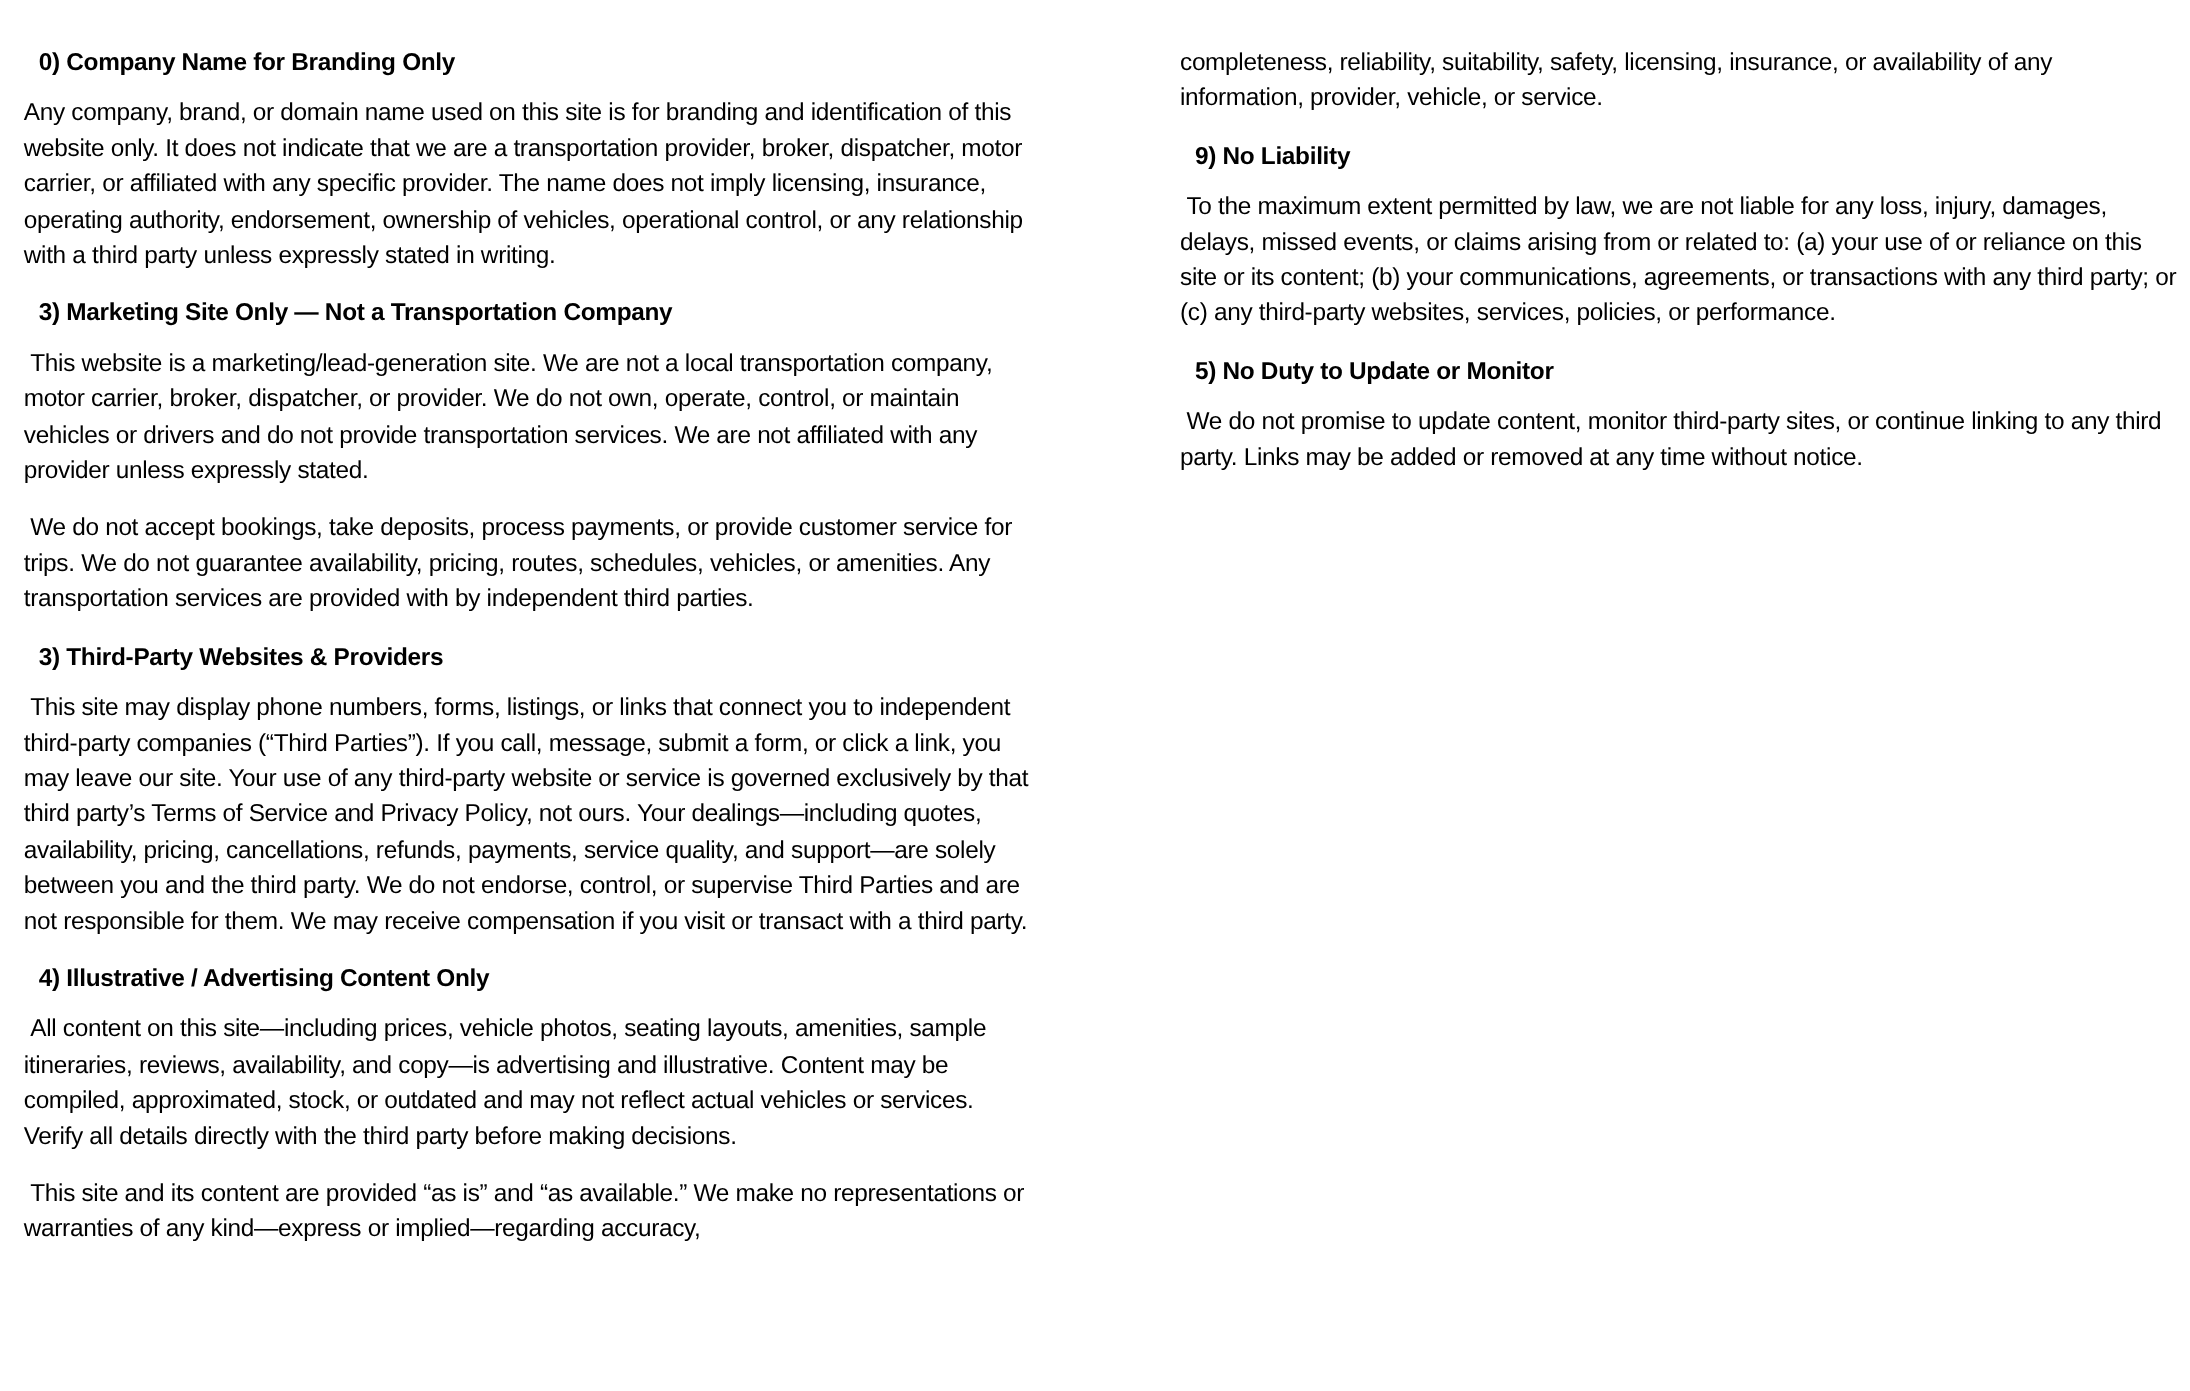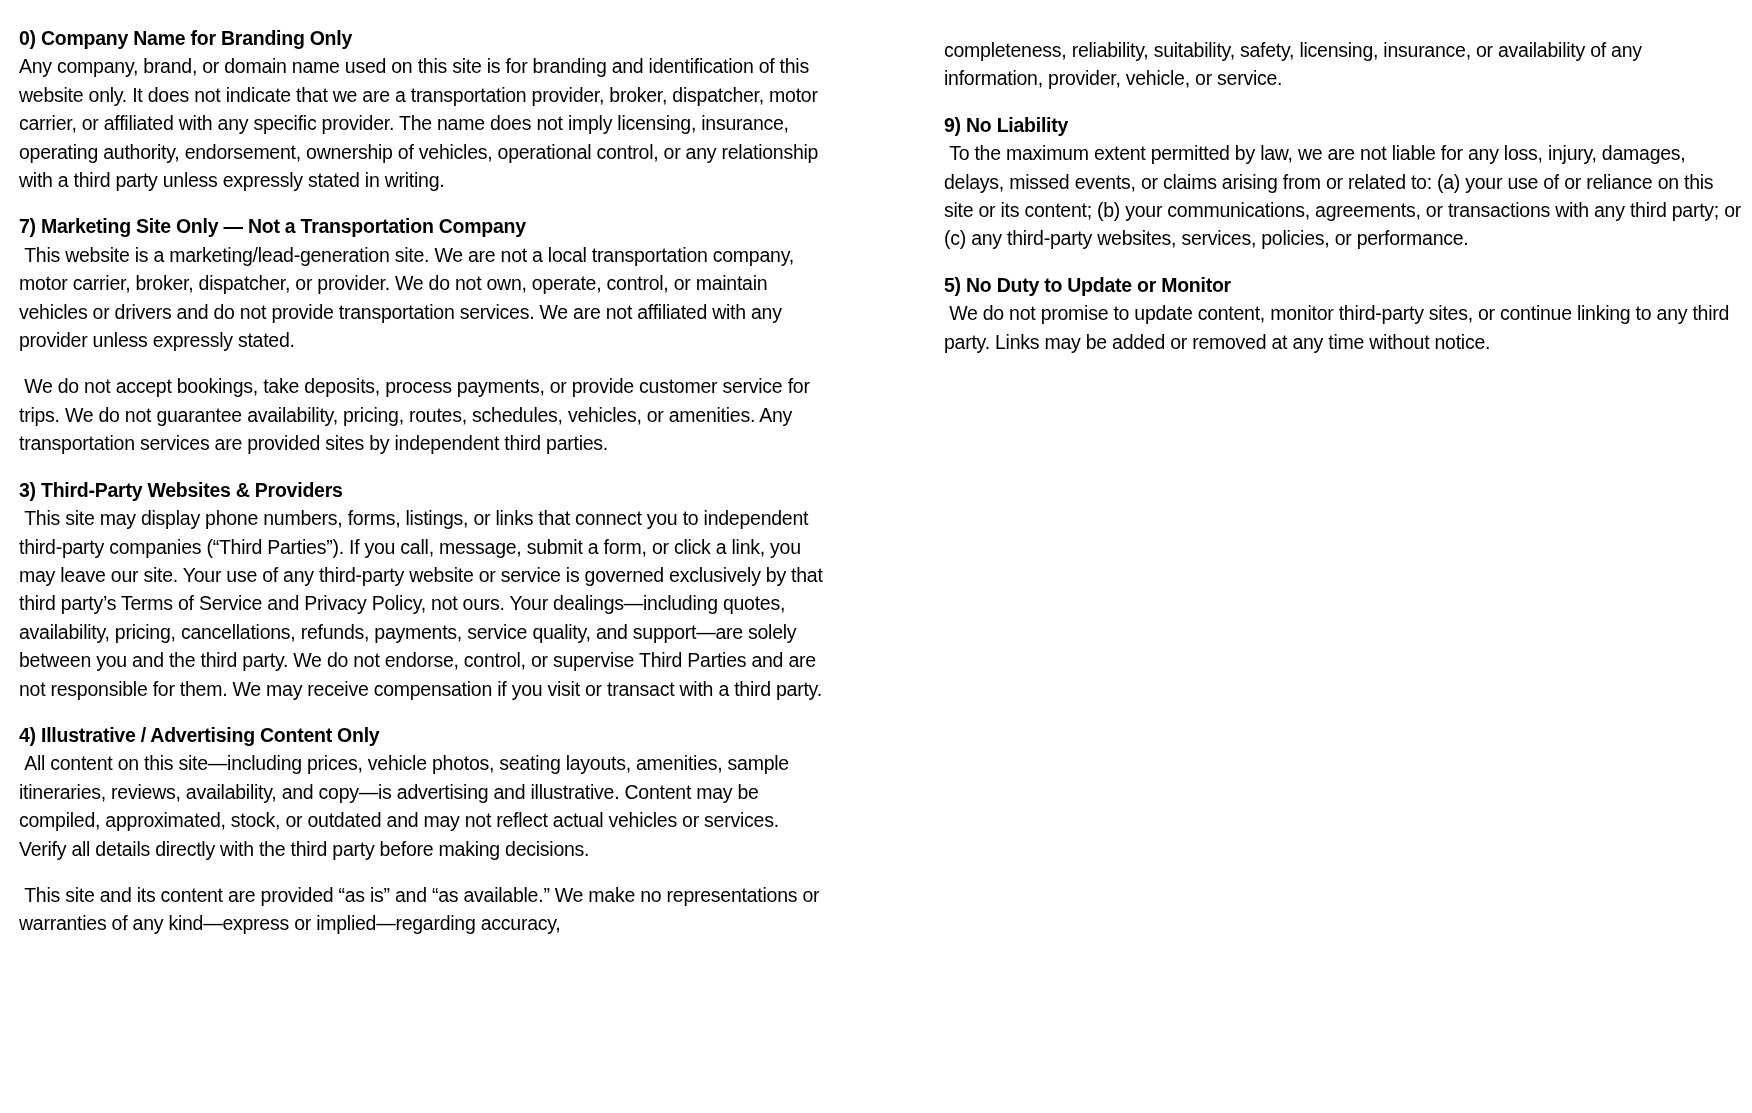--- a/index.html
+++ b/index.html
@@ -30,21 +30,21 @@
   }
   .col-right {
     left: 944px;
     width: 800px;
     padding-top: 36px;
   }
   .section {
     margin: 0 0 18px 0;
   }
   .section-heading {
-    margin: 0;
+    margin: 12px;
     font-weight: bold;
   }
   .section-paragraph {
     margin: 0;
     white-space: pre-wrap;
   }
   .section-paragraph b {
     font-weight: normal;
   }
 </style>
@@ -54,26 +54,26 @@
 <div class="page">
 
   <div class="col col-left">
 
     <div class="section">
       <p class="section-heading">0) Company Name for Branding Only</p>
       <p class="section-paragraph">Any company, brand, or domain name used on this site is for branding and identification of this website only. It does not indicate that we are a transportation provider, broker, dispatcher, motor carrier, or affiliated with any specific provider. The name does not imply licensing, insurance, operating authority, endorsement, ownership of vehicles, operational control, or any relationship with a third party unless expressly stated in writing.</p>
     </div>
 
     <div class="section">
-      <p class="section-heading">7) Marketing Site Only — Not a Transportation Company</p>
+      <p class="section-heading">3) Marketing Site Only — Not a Transportation Company</p>
       <p class="section-paragraph"> This website is a <b>marketing/lead-generation</b> site. We are <b>not</b> a local transportation company, motor carrier, broker, dispatcher, or provider. We <b>do not</b> own, operate, control, or maintain vehicles or drivers and <b>do not</b> provide transportation services. We are <b>not affiliated</b> with any provider unless expressly stated.</p>
     </div>
 
     <div class="section">
-      <p class="section-paragraph"> We <b>do not</b> accept bookings, take deposits, process payments, or provide customer service for trips. We <b>do not</b> guarantee availability, pricing, routes, schedules, vehicles, or amenities. Any transportation services are provided <b>sites</b> by independent third parties.</p>
+      <p class="section-paragraph"> We <b>do not</b> accept bookings, take deposits, process payments, or provide customer service for trips. We <b>do not</b> guarantee availability, pricing, routes, schedules, vehicles, or amenities. Any transportation services are provided <b>with</b> by independent third parties.</p>
     </div>
 
     <div class="section">
       <p class="section-heading">3) Third-Party Websites &amp; Providers</p>
       <p class="section-paragraph"> This site may display phone numbers, forms, listings, or links that connect you to <b>independent third-party</b> companies (“Third Parties”). If you call, message, submit a form, or click a link, you may leave our site. Your use of any third-party website or service is governed <b>exclusively</b> by that third party’s <b>Terms of Service</b> and <b>Privacy Policy</b>, <b>not ours</b>. Your dealings—including quotes, availability, pricing, cancellations, refunds, payments, service quality, and support—are <b>solely between you and the third party</b>. We do <b>not</b> endorse, control, or supervise Third Parties and are <b>not responsible</b> for them. We may receive compensation if you visit or transact with a third party.</p>
     </div>
 
     <div class="section">
       <p class="section-heading">4) Illustrative / Advertising Content Only</p>
       <p class="section-paragraph"> All content on this site—including prices, vehicle photos, seating layouts, amenities, sample itineraries, reviews, availability, and copy—is <b>advertising and illustrative</b>. Content may be compiled, approximated, stock, or outdated and may <b>not</b> reflect actual vehicles or services. Verify all details <b>directly with the third party</b> before making decisions.</p>

